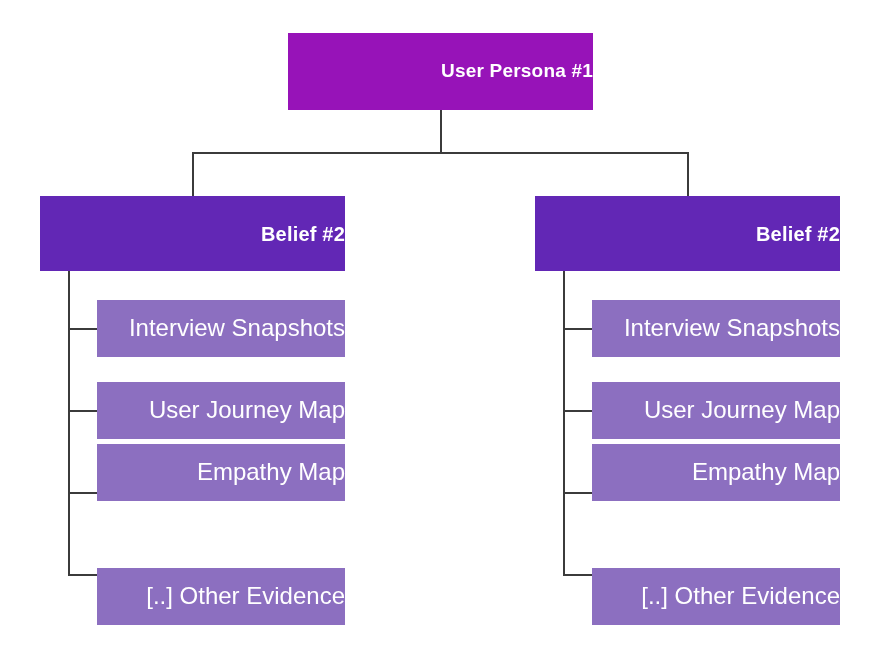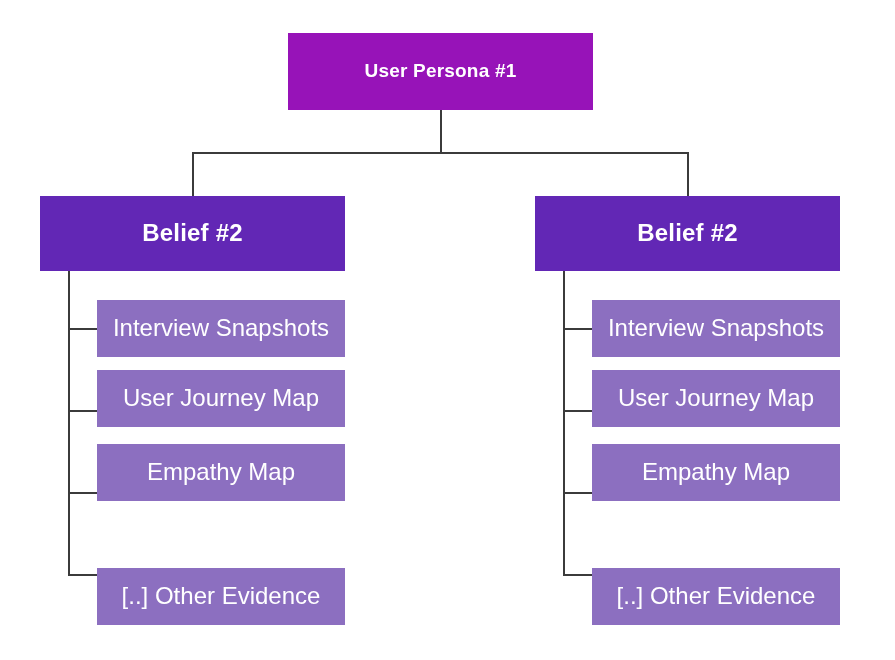--- a/index.html
+++ b/index.html
@@ -14,60 +14,60 @@
     position: relative;
     width: 895px;
     height: 660px;
     background: #ffffff;
     overflow: hidden;
   }
   .node {
     position: absolute;
     display: flex;
     align-items: center;
-    justify-content: center;
+    justify-content: flex-end;
     box-sizing: border-box;
     color: #ffffff;
     text-align: center;
     line-height: 1.2;
   }
   .node-root {
     left: 288px;
     top: 33px;
     width: 305px;
     height: 77px;
     background: #9713b8;
     font-size: 19px;
     font-weight: bold;
     letter-spacing: 0.2px;
   }
   .node-belief {
     top: 196px;
     width: 305px;
     height: 75px;
     background: #6227b5;
-    font-size: 24px;
+    font-size: 20px;
     font-weight: bold;
     letter-spacing: 0.2px;
   }
   .belief-left  { left: 40px; }
   .belief-right { left: 535px; }
 
   .node-leaf {
     width: 248px;
     height: 57px;
     background: #8c6fc0;
     font-size: 24px;
     font-weight: normal;
   }
   .leaf-col-left  { left: 97px; }
   .leaf-col-right { left: 592px; }
 
   .leaf-r0 { top: 300px; }
-  .leaf-r1 { top: 370px; }
+  .leaf-r1 { top: 382px; }
   .leaf-r2 { top: 444px; }
   .leaf-r3 { top: 568px; }
 
   .conn {
     position: absolute;
     background: #3b3b3b;
   }
   .v { width: 2px; }
   .h { height: 2px; }
 </style>

